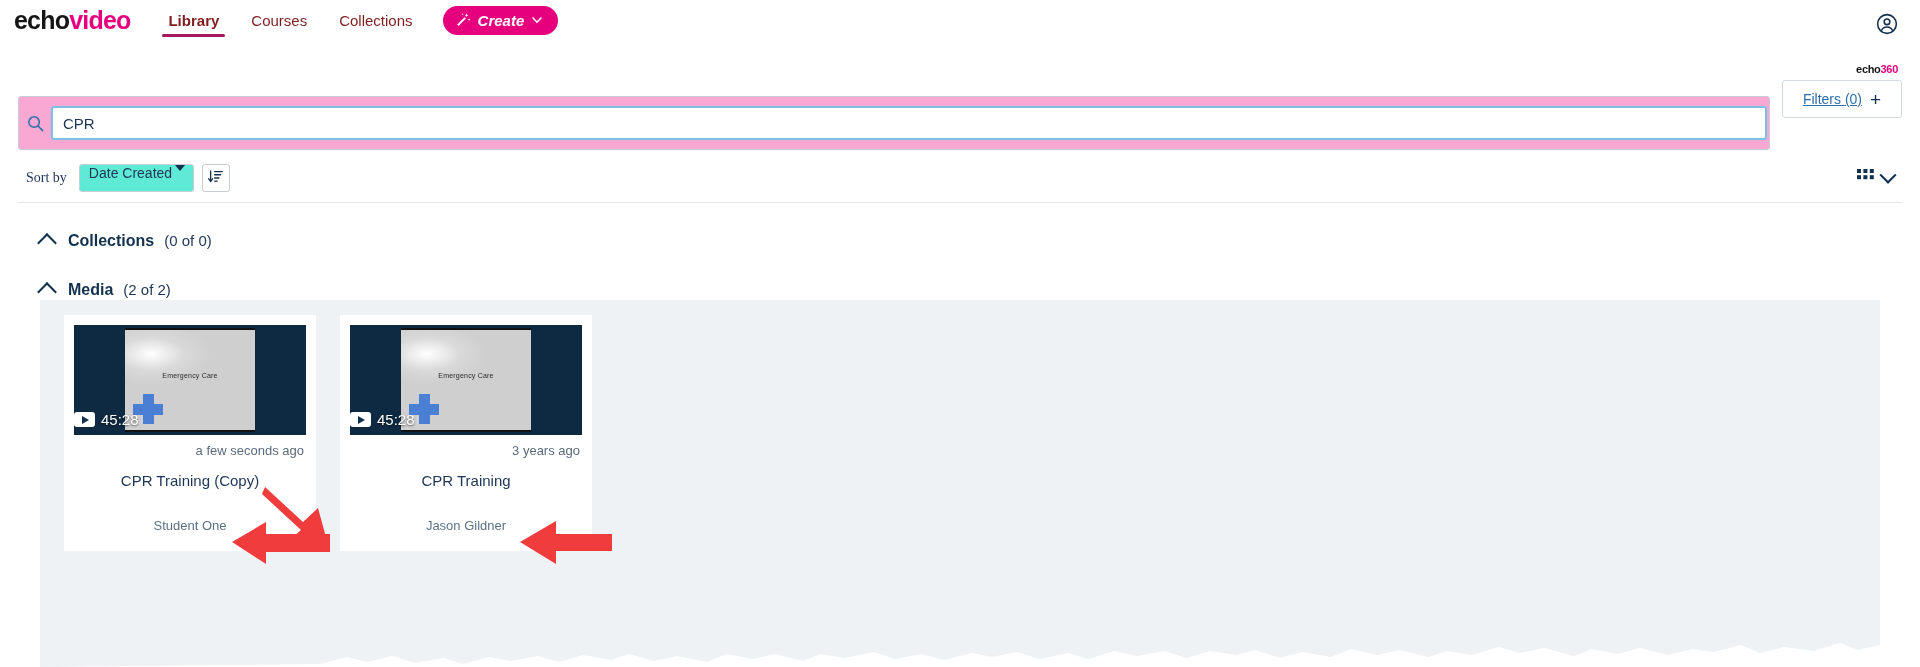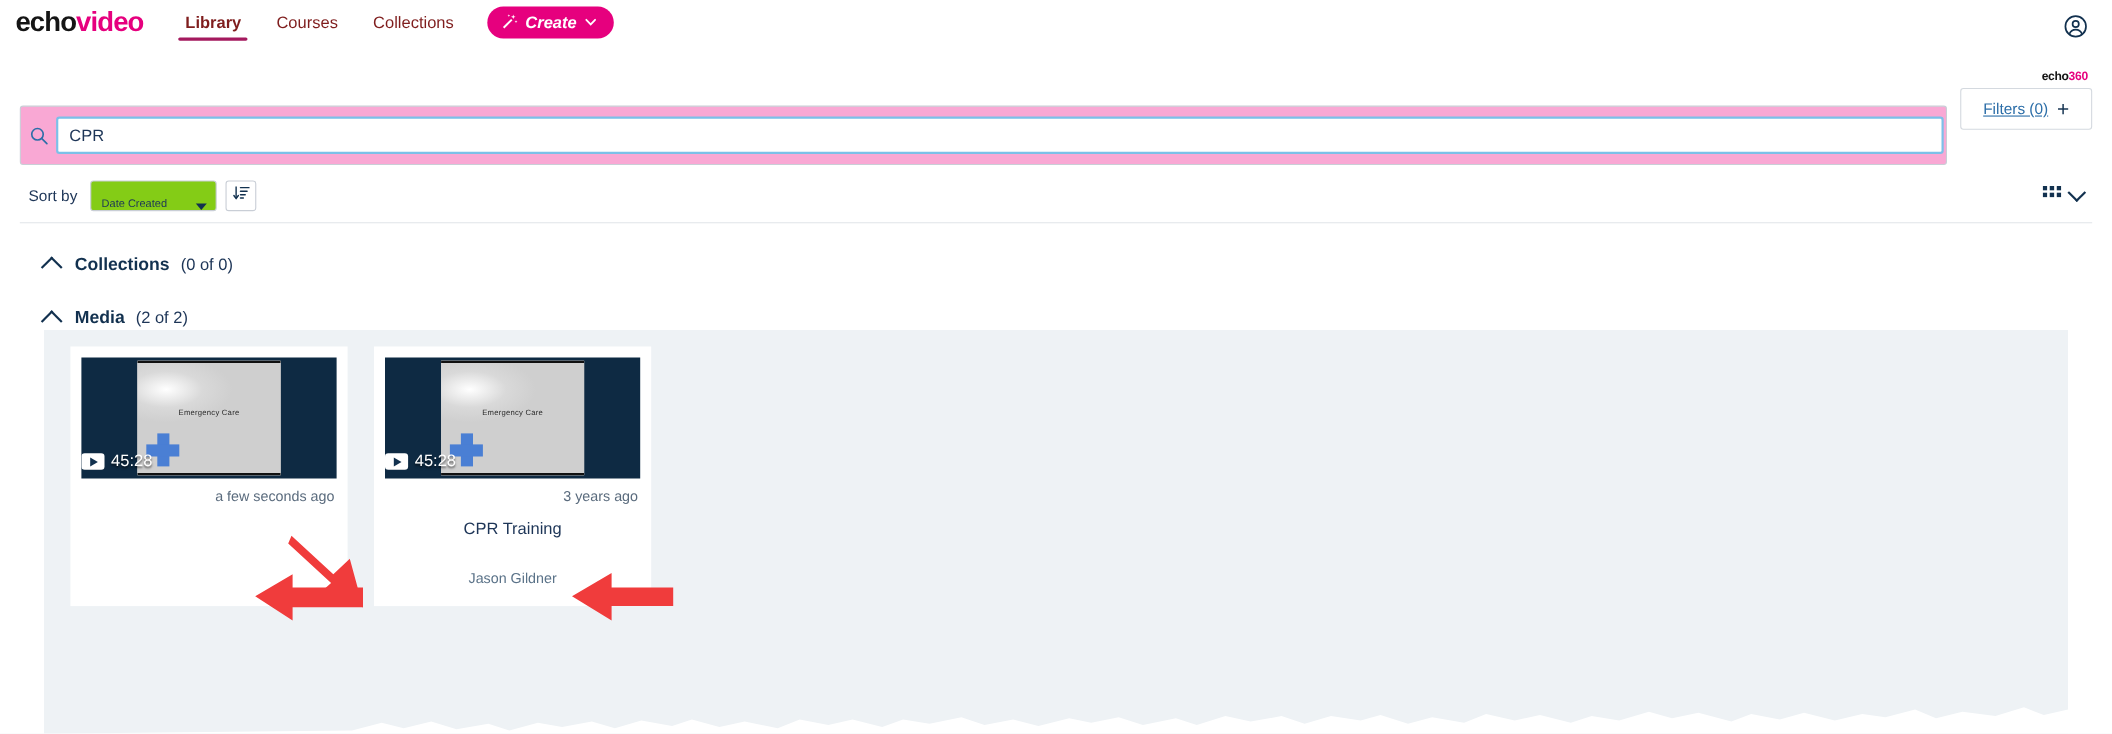--- a/index.html
+++ b/index.html
@@ -108,27 +108,27 @@
     padding:0 14px;
   }
   .filters-label { font-size:14px; color:#2c6ea8; text-decoration:underline; }
   .plus-icon { color:#12314f; font-size:19px; line-height:1; font-weight:500; }
 
   
   .sort-row {
     display:flex; align-items:center;
     padding:6px 18px 10px 26px;
   }
-  .sort-label { font-size:14px; color:#1d3557; margin-right:12px; }
+  .sort-label { font-size:14px; color:#1d3557; margin-right:12px;font-family:Liberation Serif, serif; }
   .select-box {
     width:115px; height:28px;
-    border:1px solid #c9ced6; border-radius:3px; background:#84cc16;
-    display:flex; align-items:flex-end; justify-content:space-between;
+    border:1px solid #c9ced6; border-radius:3px; background:#5eead4;
+    display:flex; align-items:flex-start; justify-content:space-between;
     padding:0 8px 0 9px;
-    font-size:10px; color:#1d3557; cursor:pointer;
+    font-size:14px; color:#1d3557; cursor:pointer;
   }
   .select-caret {
     width:0; height:0; border-left:5px solid transparent; border-right:5px solid transparent;
     border-top:6px solid #12314f;
   }
   .sort-dir-btn {
     margin-left:8px;
     width:28px; height:28px;
     border:1px solid #c9ced6; border-radius:3px; background:#fff;
     display:flex; align-items:center; justify-content:center; cursor:pointer;
@@ -383,20 +383,22 @@
           <div class="cross"></div>
         </div>
         <div class="duration">
           <span class="play-pill">
               <span class="play-tri"></span>
             </span>
           <span>45:28</span>
         </div>
       </div>
       <div class="card-time">a few seconds ago</div>
+      <div class="card-title">CPR Training (Copy)</div>
+      <div class="card-owner">Student One</div>
     </div>
 
     <div class="card">
       <div class="thumb">
         <div class="thumb-slide">
           <div class="slide-text">Emergency Care</div>
           <div class="cross"></div>
         </div>
         <div class="duration">
           <span class="play-pill">

